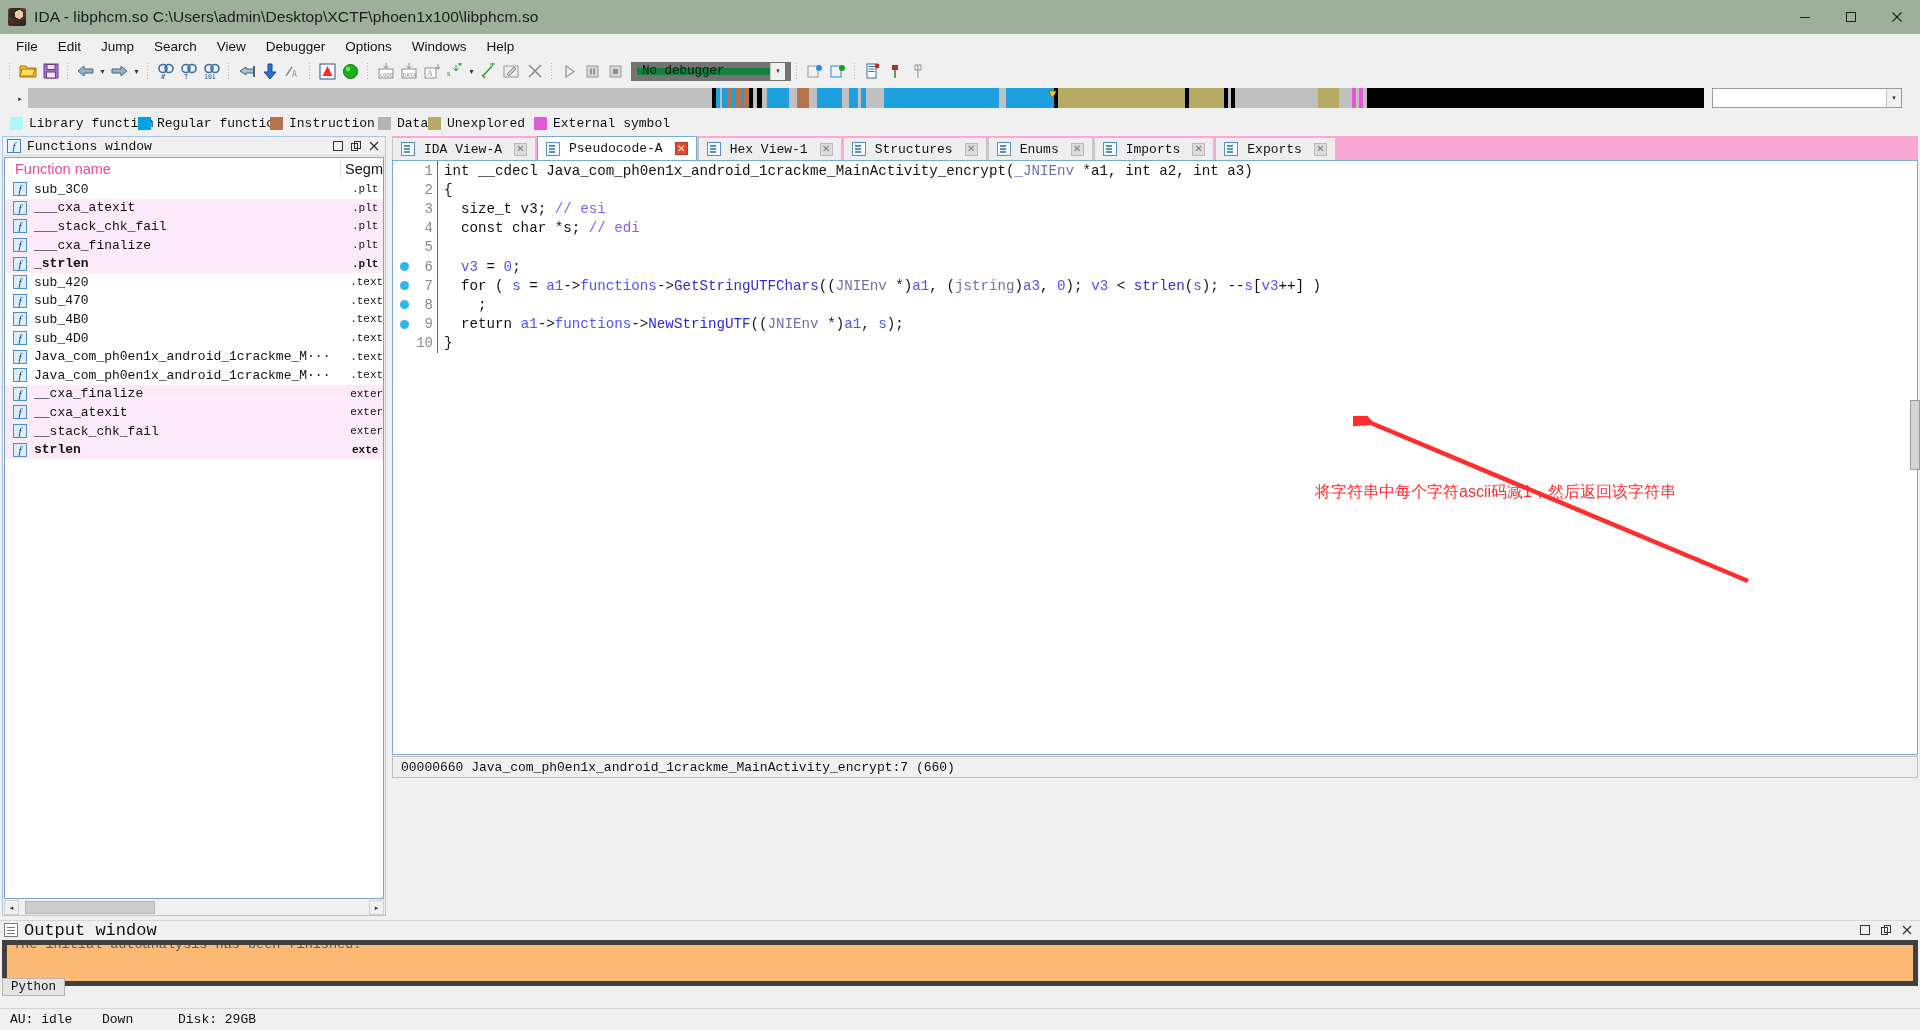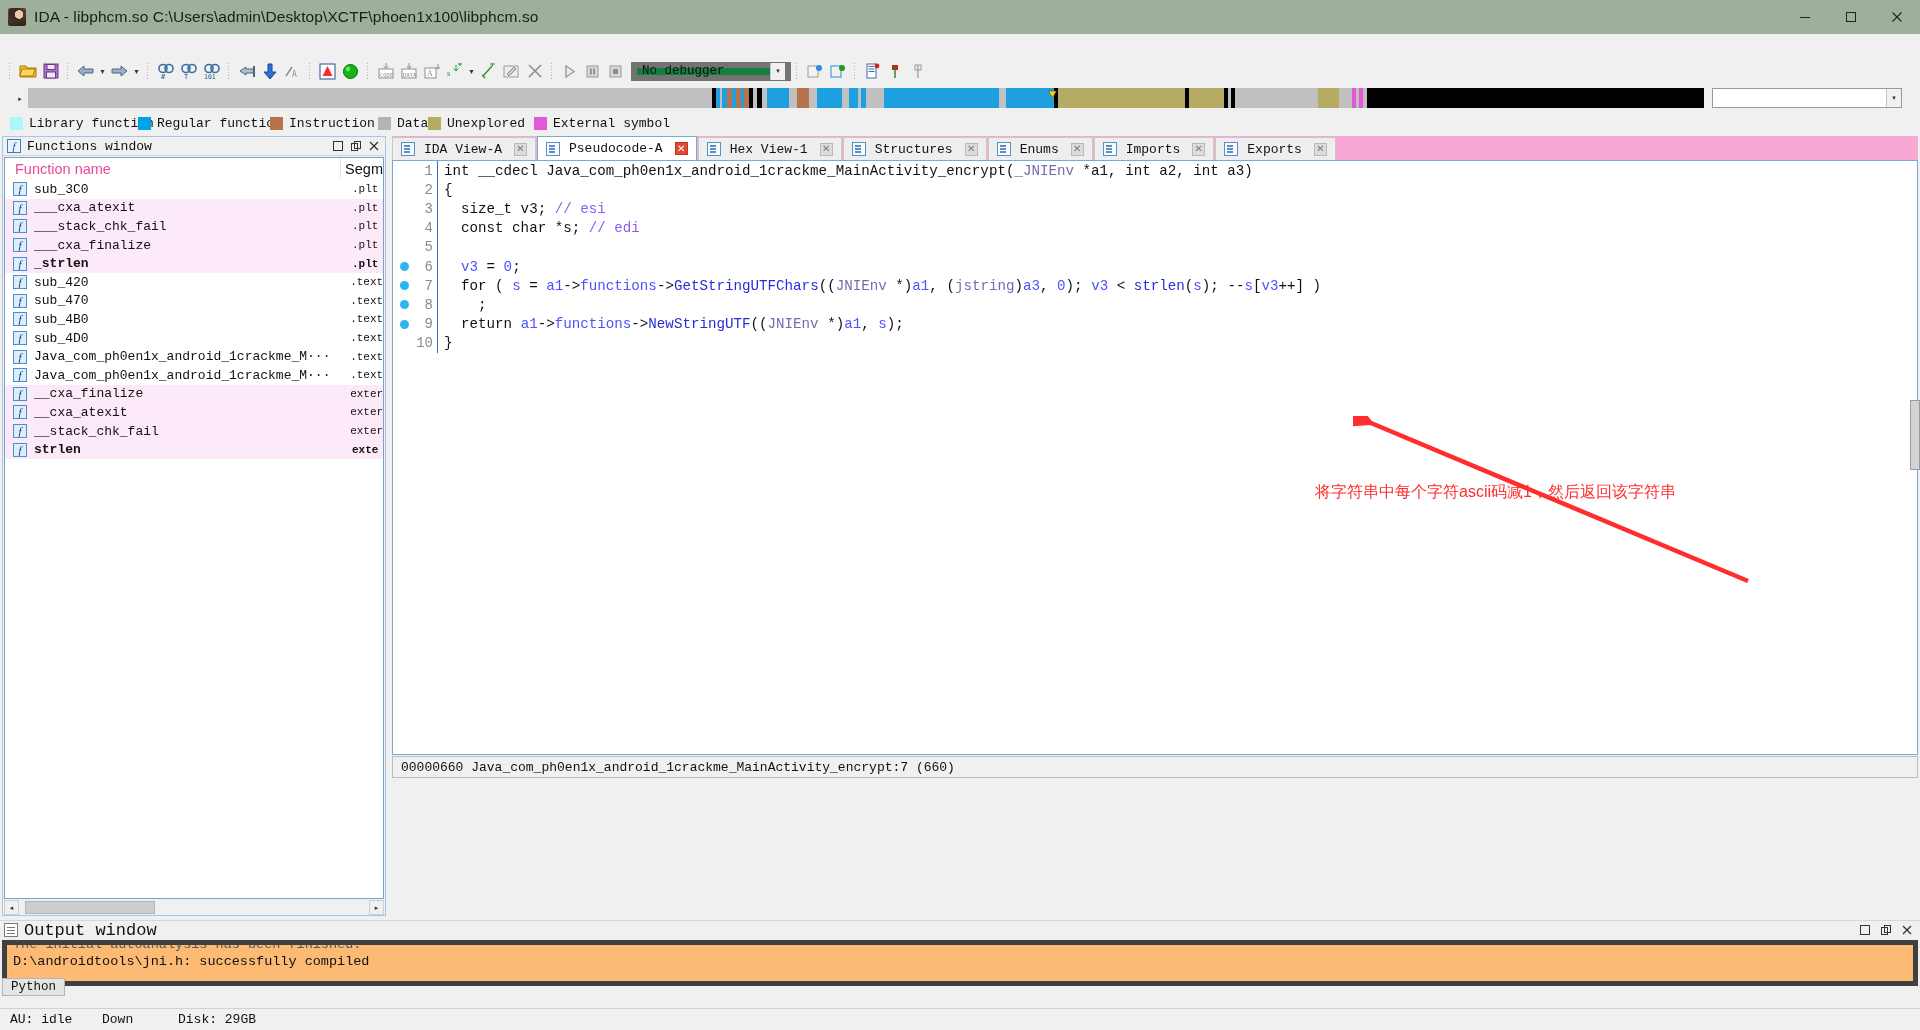--- a/index.html
+++ b/index.html
@@ -339,20 +339,31 @@
       </div>
       <div class="win-btn close">
         <svg width="12" height="12" viewBox="0 0 12 12">
             <line x1="1.5" y1="1.5" x2="10.5" y2="10.5" stroke="#222" stroke-width="1.1"></line>
             <line x1="10.5" y1="1.5" x2="1.5" y2="10.5" stroke="#222" stroke-width="1.1"></line>
           </svg>
       </div>
     </div>
   </div>
 
+  <div class="menubar">
+    <div class="menu-item">File</div>
+    <div class="menu-item">Edit</div>
+    <div class="menu-item">Jump</div>
+    <div class="menu-item">Search</div>
+    <div class="menu-item">View</div>
+    <div class="menu-item">Debugger</div>
+    <div class="menu-item">Options</div>
+    <div class="menu-item">Windows</div>
+    <div class="menu-item">Help</div>
+  </div>
 
   <div class="toolbar">
     <div class="grip"></div>
 
     <div class="tb-ico">
       <svg width="18" height="16" viewBox="0 0 18 16">
           <path d="M1 3h6l1.4 2H17v9H1z" fill="#f5c12e" stroke="#a8790a"></path>
           <path d="M3 6h13l-2 7H1z" fill="#ffd95c" stroke="#a8790a"></path>
         </svg>
     </div>
@@ -897,21 +908,20 @@
         <div class="ow-btn">
           <svg width="10" height="10" viewBox="0 0 10 10">
               <line x1="1" y1="1" x2="9" y2="9" stroke="#333" stroke-width="1.2"></line>
               <line x1="9" y1="1" x2="1" y2="9" stroke="#333" stroke-width="1.2"></line>
             </svg>
         </div>
       </div>
     </div>
     <div class="outwin-body">
       <div class="out-line clipped" style="margin-top:-9px;">The initial autoanalysis has been finished.</div>
-      <div class="out-line">D:\androidtools\jni.h: successfully compiled</div>
     </div>
     <div class="pybar">
       <div class="pytab">Python</div>
     </div>
   </div>
 
   <div class="statusbar" id="statusbar">
       <div class="sb-cell" style="position: absolute; left: 4px; width: 90px;">AU: idle</div>
       <div class="sb-cell" style="position: absolute; left: 96px; width: 72px;">Down</div>
       <div class="sb-cell" style="position: absolute; left: 172px; width: 140px;">Disk: 29GB</div>

